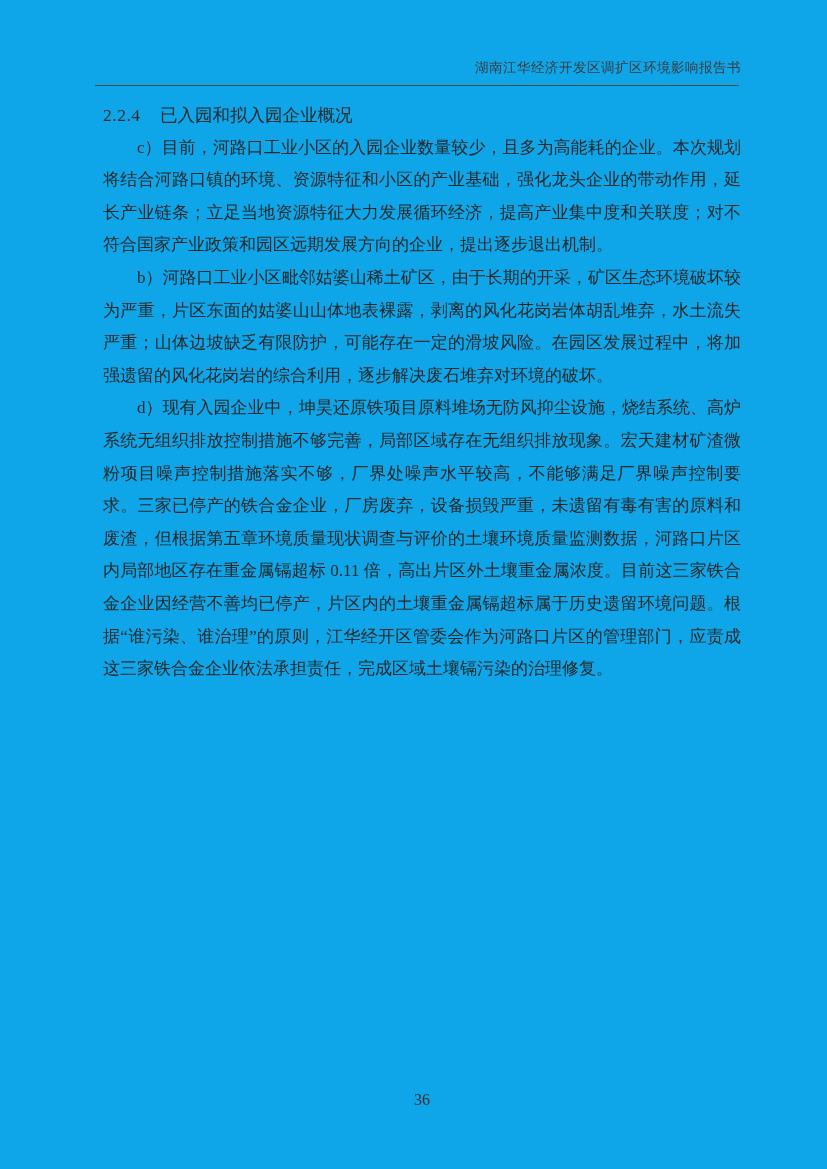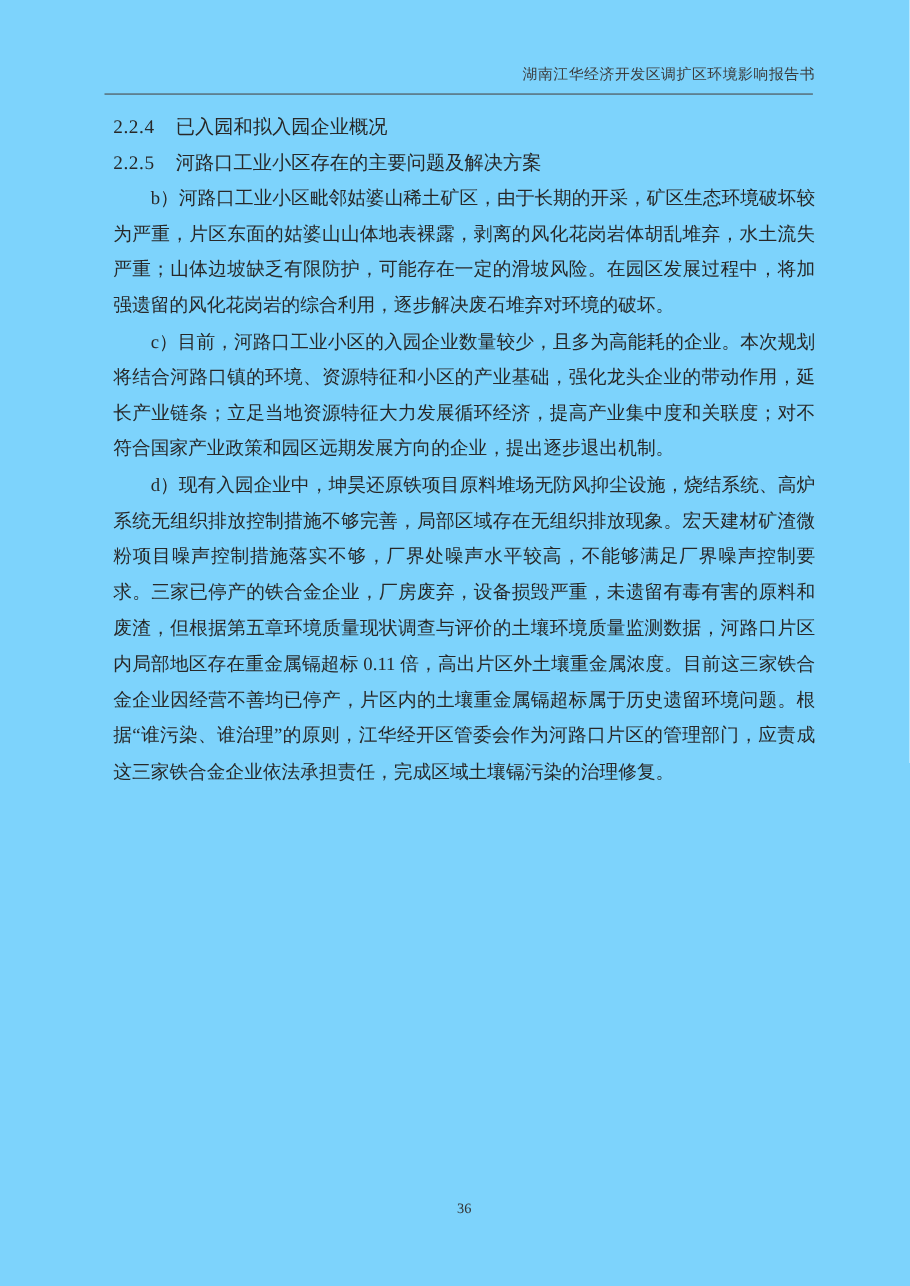--- a/index.html
+++ b/index.html
@@ -4,21 +4,21 @@
 <style>
   html, body {
     margin: 0;
     padding: 0;
     background: #ffffff;
   }
   .page {
     position: relative;
     width: 827px;
     height: 1169px;
-    background: #7dd3fc;
+    background: #0ea5e9;
     overflow: hidden;
     font-family: "Liberation Serif", "DejaVu Serif", serif;
     color: #282828;
   }
   .running-head {
     position: absolute;
     top: 59px;
     left: 95px;
     width: 646px;
     text-align: right;
@@ -60,50 +60,46 @@
     margin: 0;
     padding: 0;
     text-indent: 34px;
   }
   .page-footer {
     position: absolute;
     top: 1091px;
     left: 103px;
     width: 638px;
     text-align: center;
-    font-size: 13px;
+    font-size: 16px;
     color: #333333;
   }
 </style>
 </head>
 <body>
 
 <div class="page">
 
   <div class="running-head">湖南江华经济开发区调扩区环境影响报告书</div>
 
   <div class="header-rule"></div>
 
   <div class="doc-body">
 
     <h2 class="section-heading">
       <span class="sec-num">2.2.4</span>
       <span class="sec-title">已入园和拟入园企业概况</span>
     </h2>
 
 
-    <h2 class="section-heading">
-      <span class="sec-num">2.2.5</span>
-      <span class="sec-title">河路口工业小区存在的主要问题及解决方案</span>
-    </h2>
 
 
+    <p class="para">c）目前，河路口工业小区的入园企业数量较少，且多为高能耗的企业。本次规划将结合河路口镇的环境、资源特征和小区的产业基础，强化龙头企业的带动作用，延长产业链条；立足当地资源特征大力发展循环经济，提高产业集中度和关联度；对不符合国家产业政策和园区远期发展方向的企业，提出逐步退出机制。</p>
+
     <p class="para">b）河路口工业小区毗邻姑婆山稀土矿区，由于长期的开采，矿区生态环境破坏较为严重，片区东面的姑婆山山体地表裸露，剥离的风化花岗岩体胡乱堆弃，水土流失严重；山体边坡缺乏有限防护，可能存在一定的滑坡风险。在园区发展过程中，将加强遗留的风化花岗岩的综合利用，逐步解决废石堆弃对环境的破坏。</p>
-
-    <p class="para">c）目前，河路口工业小区的入园企业数量较少，且多为高能耗的企业。本次规划将结合河路口镇的环境、资源特征和小区的产业基础，强化龙头企业的带动作用，延长产业链条；立足当地资源特征大力发展循环经济，提高产业集中度和关联度；对不符合国家产业政策和园区远期发展方向的企业，提出逐步退出机制。</p>
 
     <p class="para">d）现有入园企业中，坤昊还原铁项目原料堆场无防风抑尘设施，烧结系统、高炉系统无组织排放控制措施不够完善，局部区域存在无组织排放现象。宏天建材矿渣微粉项目噪声控制措施落实不够，厂界处噪声水平较高，不能够满足厂界噪声控制要求。三家已停产的铁合金企业，厂房废弃，设备损毁严重，未遗留有毒有害的原料和废渣，但根据第五章环境质量现状调查与评价的土壤环境质量监测数据，河路口片区内局部地区存在重金属镉超标 0.11 倍，高出片区外土壤重金属浓度。目前这三家铁合金企业因经营不善均已停产，片区内的土壤重金属镉超标属于历史遗留环境问题。根据“谁污染、谁治理”的原则，江华经开区管委会作为河路口片区的管理部门，应责成这三家铁合金企业依法承担责任，完成区域土壤镉污染的治理修复。</p>
 
 
   </div>
 
   <div class="page-footer">
     <span class="page-number">36</span>
   </div>
 

